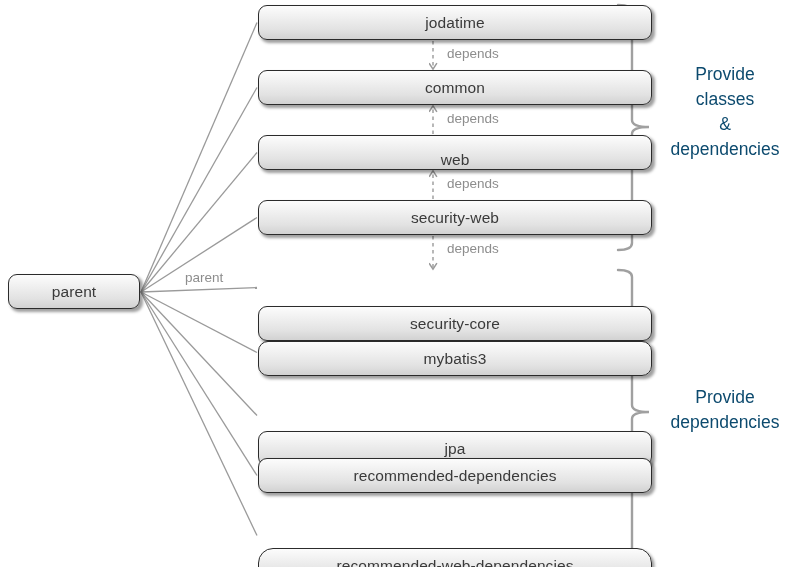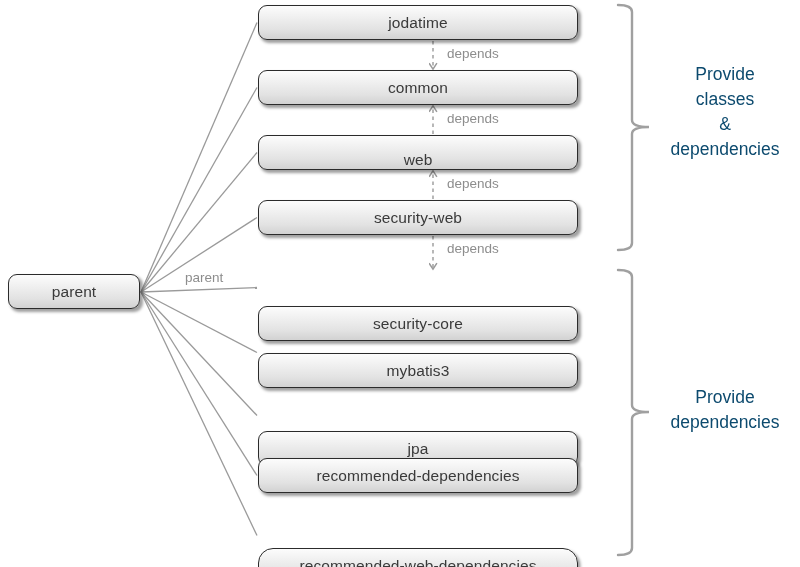--- a/index.html
+++ b/index.html
@@ -45,21 +45,21 @@
   }
   .node.parent-node {
     left: 8px;
     top: 274px;
     width: 132px;
     height: 35px;
     font-size: 15.5px;
   }
   .node.mod {
     left: 258px;
-    width: 320px;
+    width: 394px;
     height: 35px;
   }
 
   
   .elabel {
     position: absolute;
     color: #8d8d8d;
     font-size: 13.5px;
     white-space: nowrap;
     text-align: right;
@@ -127,21 +127,21 @@
       </div>
       <div class="node mod" style="top: 135px; align-items: flex-end;">
         <span>web</span>
       </div>
       <div class="node mod" style="top: 200px;">
         <span>security-web</span>
       </div>
       <div class="node mod" style="top: 270px; margin-top: 36px;">
         <span>security-core</span>
       </div>
-      <div class="node mod" style="top: 353px;">
+      <div class="node mod" style="top: 341px; border-radius: 10px;">
         <span>mybatis3</span>
       </div>
       <div class="node mod" style="top: 398px; margin-top: 33px;">
         <span>jpa</span>
       </div>
       <div class="node mod" style="top: 458px; justify-content: center;">
         <span>recommended-dependencies</span>
       </div>
       <div class="node mod" style="top: 548px; border-radius: 15px;">
         <span>recommended-web-dependencies</span>

